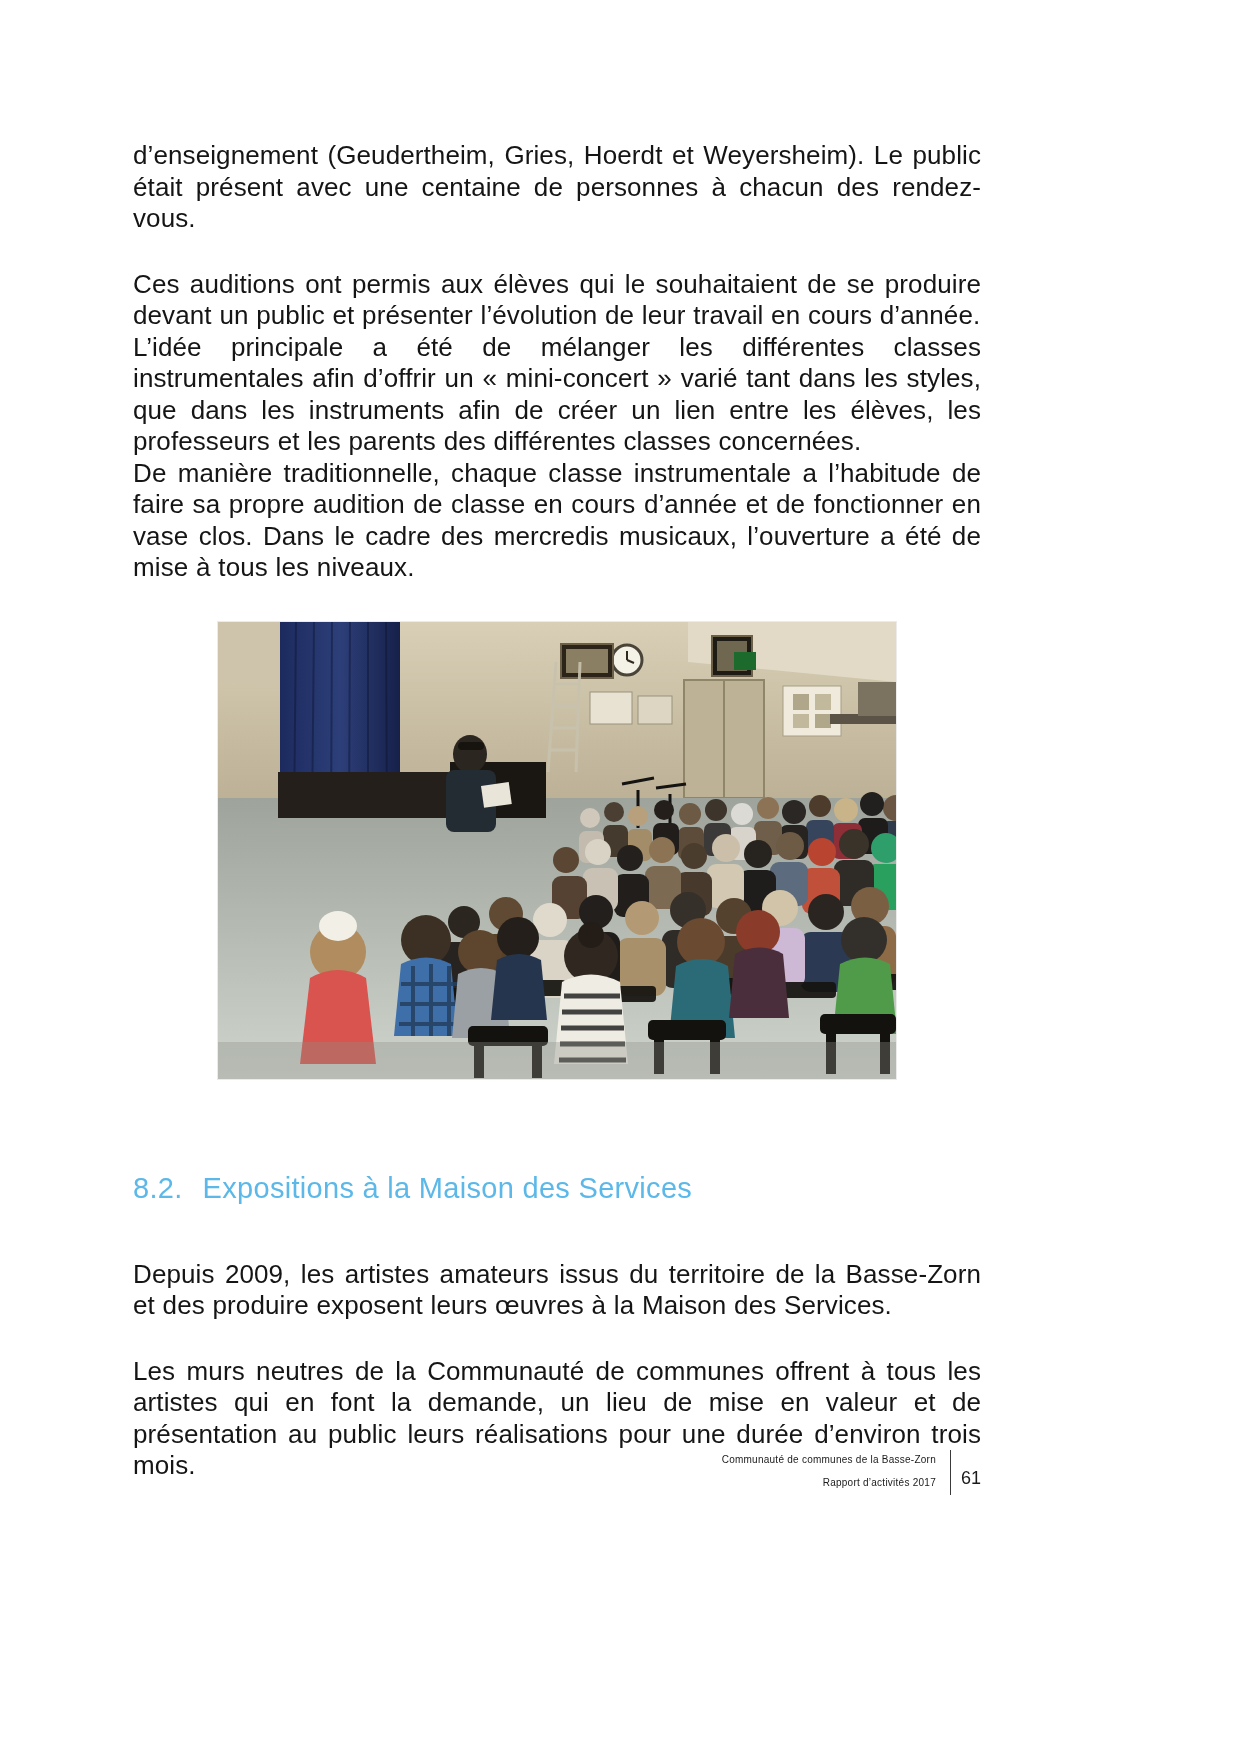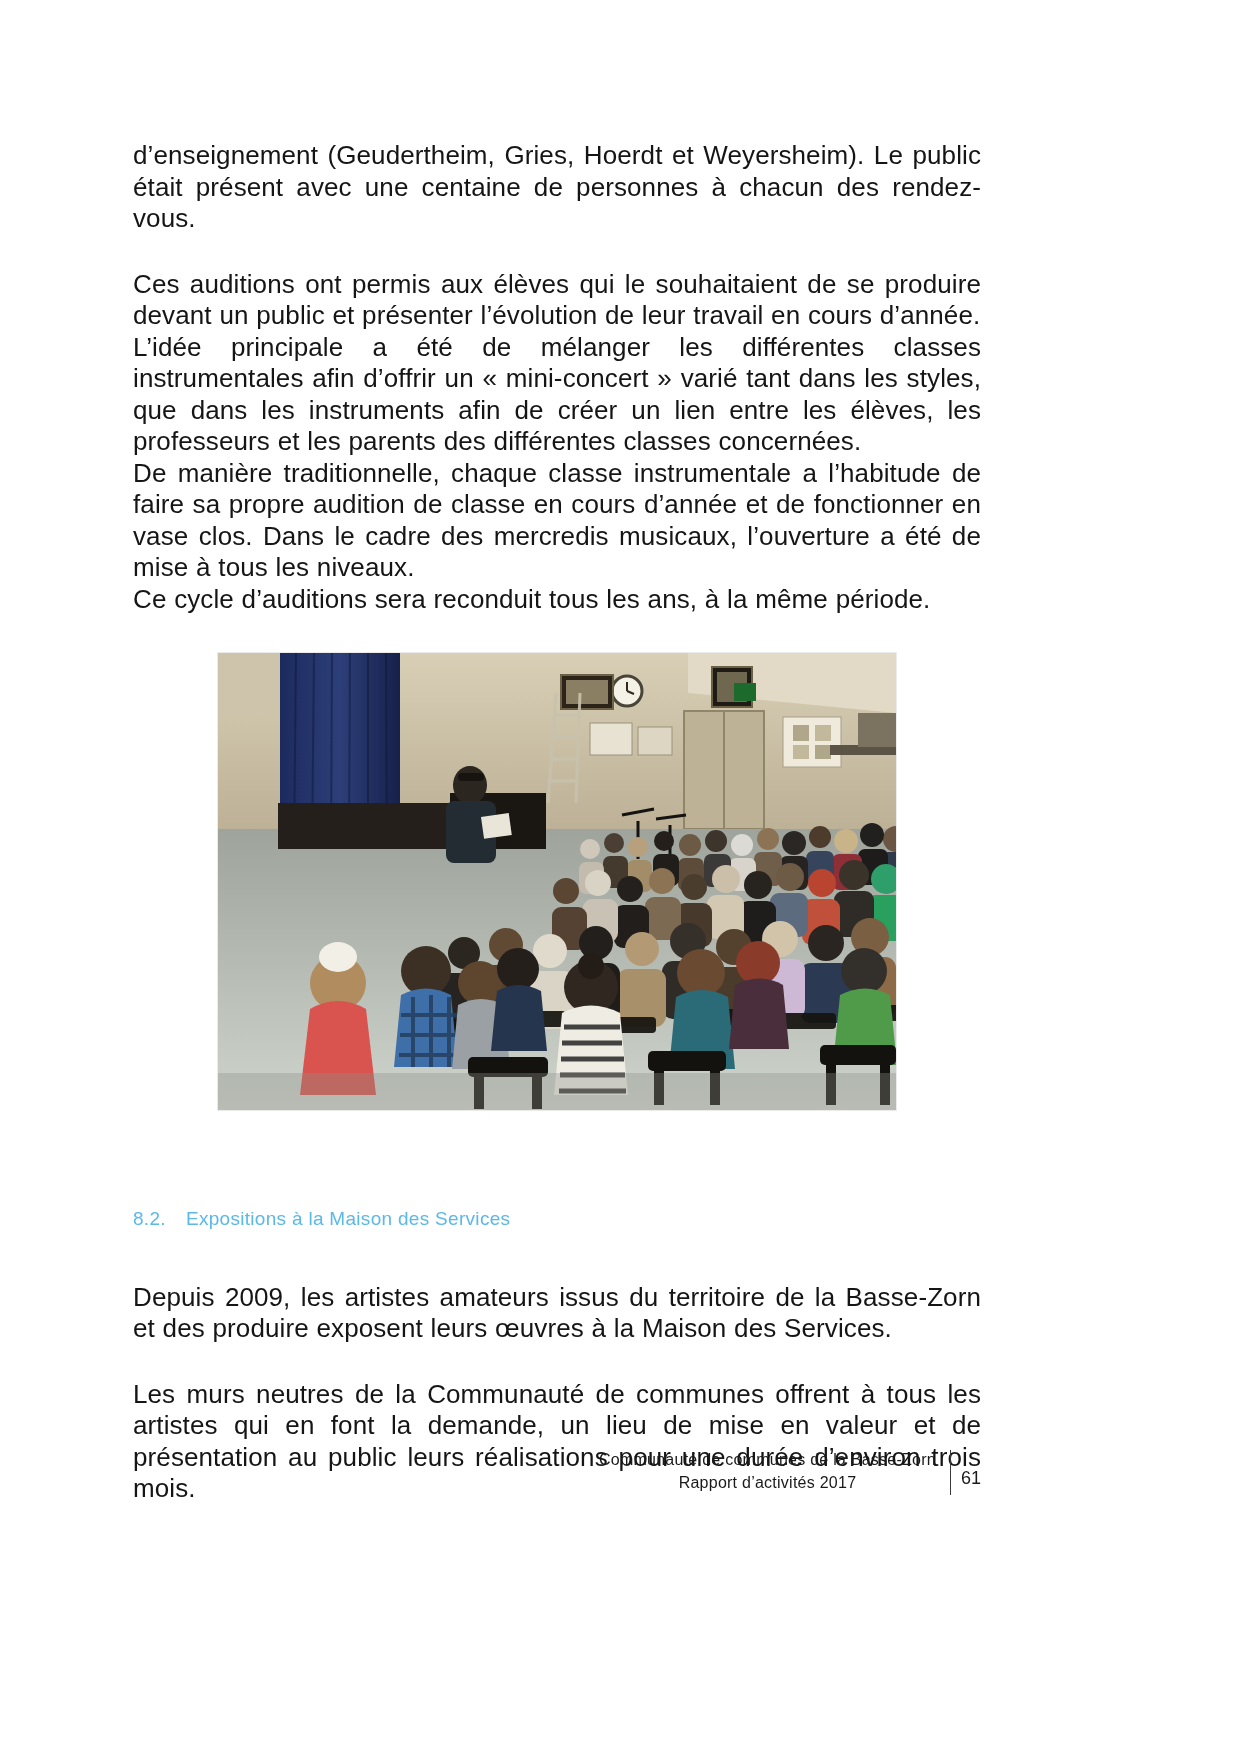--- a/index.html
+++ b/index.html
@@ -54,21 +54,21 @@
     position: relative;
     overflow: hidden;
     background: #2b2722;
     box-shadow: 0 0 0 1px rgba(0,0,0,0.08);
   }
   .photo svg { display: block; width: 100%; height: 100%; }
 
   
   .section-heading {
     margin-top: 92px;
-    font-size: 19px;
+    font-size: 29px;
     font-weight: 400;
     color: #5bb8e8;
     letter-spacing: 0.3px;
     line-height: 34px;
     white-space: nowrap;
   }
   .section-heading .num { margin-right: 20px; }
 
   .after-heading { height: 30px; }
 
@@ -83,22 +83,22 @@
     height: 70px;
   }
   .footer-inner {
     position: absolute;
     right: 259px;
     top: 0;
     display: flex;
     align-items: flex-start;
   }
   .footer-lines {
-    text-align: center;
-    font-size: 16px;
+    text-align: right;
+    font-size: 10px;
     line-height: 23px;
     font-weight: 300;
     color: #1a1a1a;
     letter-spacing: 0.25px;
   }
   .footer-rule {
     width: 1px;
     height: 45px;
     background: #3a3a3a;
     margin: 2px 0 0 14px;
@@ -121,21 +121,20 @@
     <p class="body-par">d’enseignement (Geudertheim, Gries, Hoerdt et Weyersheim). Le public était présent avec une centaine de personnes à chacun des rendez-vous.</p>
 
     <div class="gap-md"></div>
 
     <p class="body-par">Ces auditions ont permis aux élèves qui le souhaitaient de se produire devant un public et présenter l’évolution de leur travail en cours d’année.</p>
 
     <p class="body-par">L’idée principale a été de mélanger les différentes classes instrumentales afin d’offrir un « mini-concert » varié tant dans les styles, que dans les instruments afin de créer un lien entre les élèves, les professeurs et les parents des différentes classes concernées.</p>
 
     <p class="body-par">De manière traditionnelle, chaque classe instrumentale a l’habitude de faire sa propre audition de classe en cours d’année et de fonctionner en vase clos. Dans le cadre des mercredis musicaux, l’ouverture a été de mise à tous les niveaux.</p>
 
-    <p class="body-par nojust">Ce cycle d’auditions sera reconduit tous les ans, à la même période.</p>
 
     <div class="figure-wrap">
       <div class="photo">
         <svg viewBox="0 0 678 457" preserveAspectRatio="none">
           <defs>
             <linearGradient id="wall" x1="0" y1="0" x2="0" y2="1">
               <stop offset="0" stop-color="#d8cfb6"></stop>
               <stop offset="1" stop-color="#b9ad92"></stop>
             </linearGradient>
             <linearGradient id="curtain" x1="0" y1="0" x2="1" y2="0">

